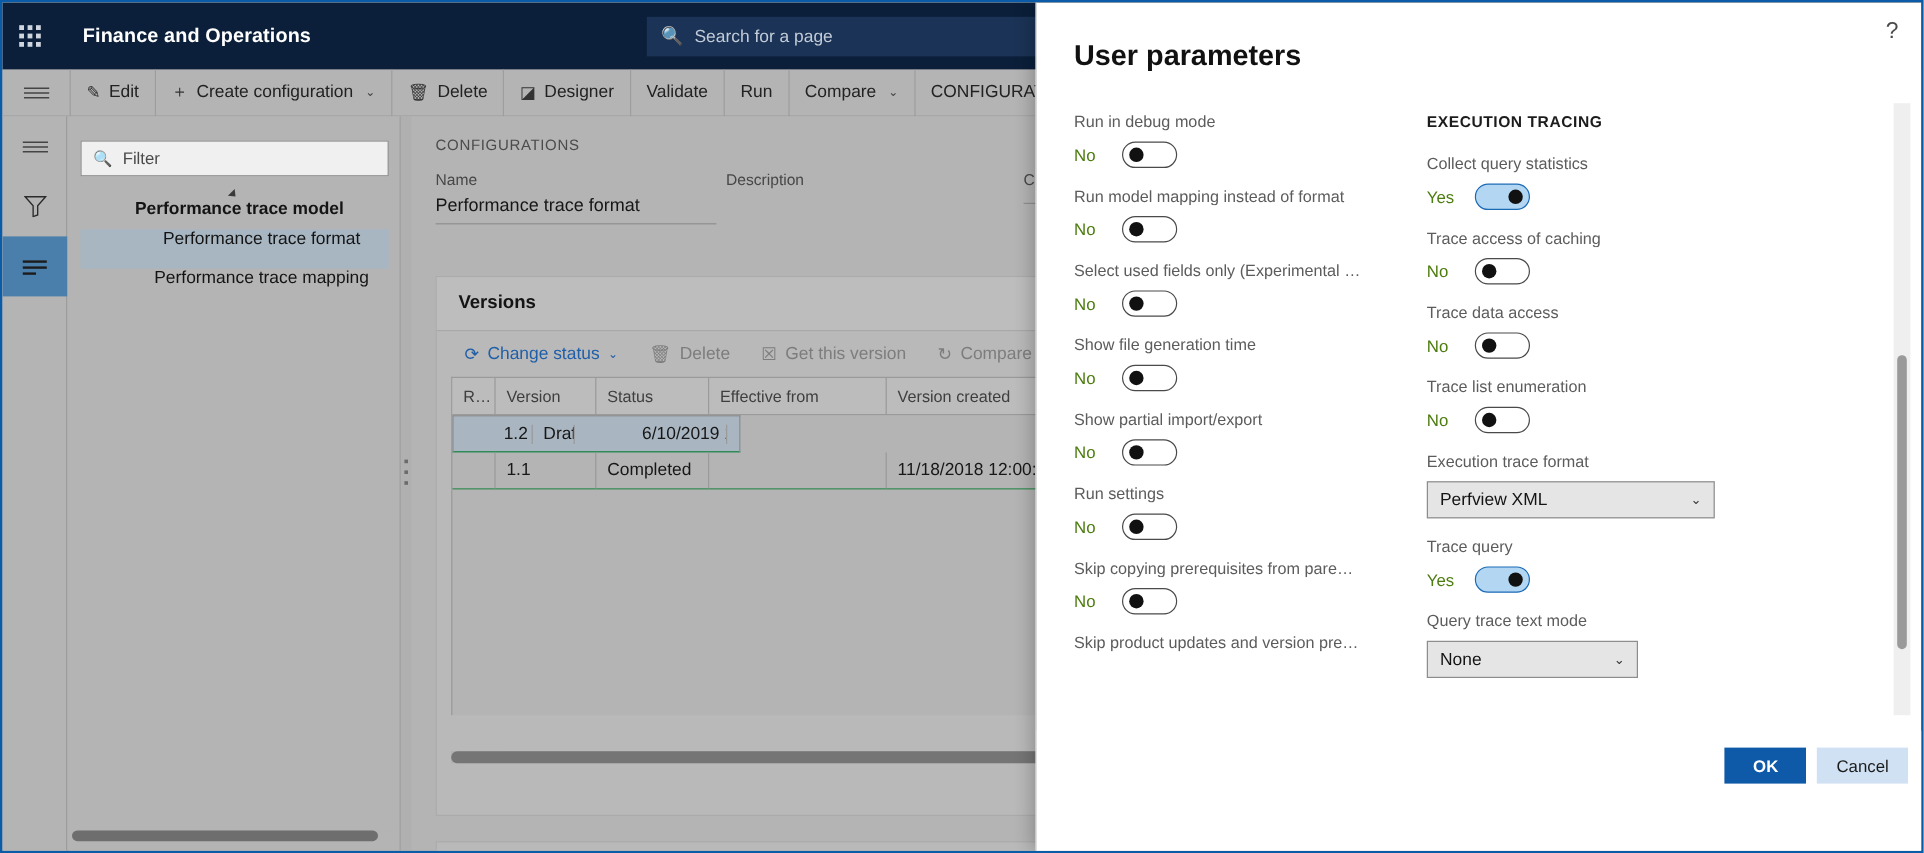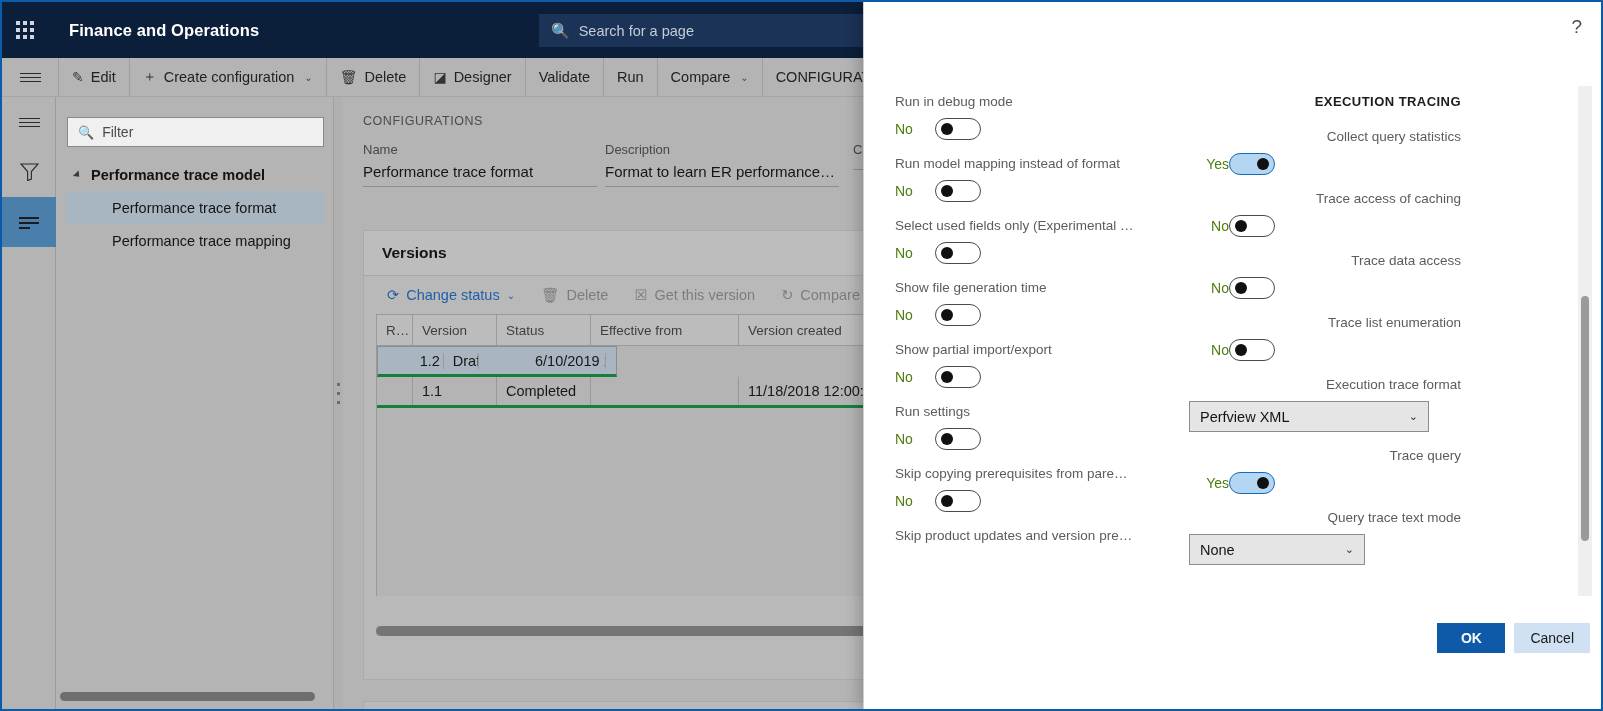--- a/index.html
+++ b/index.html
@@ -109,21 +109,21 @@
     position: absolute; left: 10px; top: 20px;
     width: 257px; height: 30px;
     background: #f0f0f0; border: 1px solid #8a8a8a;
     display: flex; align-items: center; padding-left: 10px; cursor: text;
   }
   .filterbox .fi { font-size: 13px; color: #444; margin-right: 8px; }
   .filterbox .fp { font-size: 14px; color: #4a4a4a; }
   .treelist { position: absolute; left: 10px; top: 61px; width: 257px; }
   .tnode {
     display: flex; align-items: center; height: 33px;
-    font-size: 14.5px; color: #141414; cursor: pointer; padding-left: 8px;
+    font-size: 14.5px; color: #141414; cursor: pointer; padding-left: 8px; flex-direction: column;
   }
   .tnode.root { font-weight: bold; }
   .tnode.child { padding-left: 45px; }
   .tnode.selected { background: #a8b6c2; }
   .tri {
     width: 0; height: 0; margin-right: 11px;
     border-left: 5px solid #3a3a3a;
     border-top: 4px solid transparent;
     border-bottom: 4px solid transparent;
     transform: rotate(45deg);
@@ -205,21 +205,21 @@
   .dgrid .row { display: flex; height: 31px; }
   .dgrid .hrow { background: #bcbcbc; border-bottom: 1px solid #9a9a9a; }
   .dgrid .hrow .cell { font-size: 13.5px; color: #3e3e3e; }
   .dgrid .cell {
     display: flex; align-items: center;
     padding: 0 9px; font-size: 14.5px; color: #171717;
     border-right: 1px solid #9a9a9a;
     overflow: hidden; white-space: nowrap;
   }
   .dgrid .row.sel { background: #a9b5c0; }
-  .dgrid .row.body { border-bottom: 3px solid #15803d; cursor: pointer; }
+  .dgrid .row.body { border-bottom: 1px solid #15803d; cursor: pointer; }
   .c-r { width: 36px; }
   .c-ver { width: 84px; }
   .c-status { width: 94px; }
   .c-eff { width: 148px; position: relative; }
   .c-created { width: 300px; border-right: none; }
   .cal-ic {
     position: absolute; right: 8px; top: 50%;
     transform: translateY(-50%); font-size: 13px; color: #555;
   }
   .grid-empty { height: 188px; background: #b4b4b4; border-left: 1px solid #9a9a9a; border-right: 1px solid #9a9a9a; margin: 0 12px; }
@@ -255,21 +255,21 @@
   .dlg-title {
     position: absolute; left: 31px; top: 31px;
     font-size: 24px; font-weight: bold; color: #111;
   }
   .dlg-body {
     position: absolute; left: 0; top: 92px;
     width: 872px; height: 512px; overflow: hidden;
   }
   .col { position: absolute; top: 0; }
   .col-left { left: 31px; width: 270px; }
-  .col-right { left: 325px; width: 272px; text-align: right; }
+  .col-right { left: 325px; width: 272px; }
 
   .sec-head {
     font-size: 13px; font-weight: bold; color: #1c1c1c;
     letter-spacing: .45px; margin-bottom: 20px;
   }
   .opt { margin-bottom: 16px; }
   .opt .olabel {
     font-size: 13.5px; color: #5c5c5c; margin-bottom: 9px;
     white-space: nowrap; overflow: hidden;
   }
@@ -443,21 +443,20 @@
 
   <div class="content">
     <div class="sect-caption">CONFIGURATIONS</div>
 
     <div class="field" id="f-name">
       <div class="flabel">Name</div>
       <div class="fvalue">Performance trace format</div>
     </div>
     <div class="field" id="f-desc">
       <div class="flabel">Description</div>
-      <div class="fvalue">Format to learn ER performance…</div>
     </div>
     <div class="field" id="f-third">
       <div class="flabel">C</div>
       <div class="fvalue"></div>
     </div>
 
     <div class="card">
       <div class="card-head">Versions</div>
 
       <div class="grid-toolbar">
@@ -512,20 +511,21 @@
       </div>
     </div>
 
     <div class="iso-card">
       
     </div>
   </div>
 
   <div class="dialog">
     <div class="dlg-help">?</div>
+    <div class="dlg-title">User parameters</div>
 
     <div class="dlg-body">
 
       <div class="col col-left">
         <div class="opt">
           <div class="olabel">Run in debug mode</div>
           <div class="orow">
             <span class="oval">No</span>
             <div class="tgl">
                 <span class="knob"></span>

